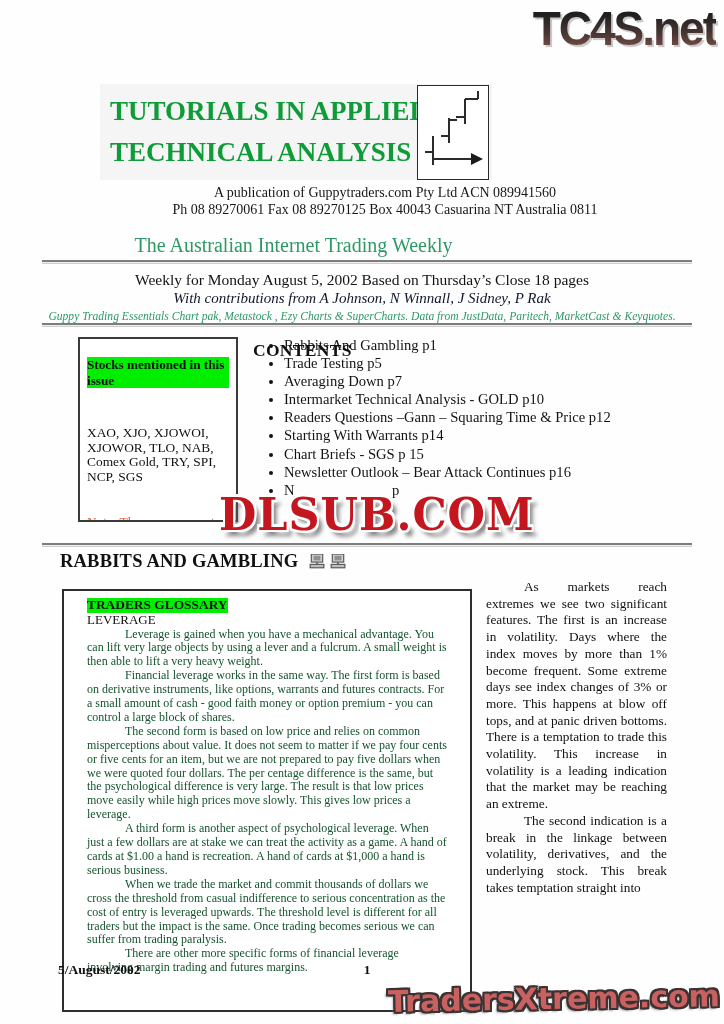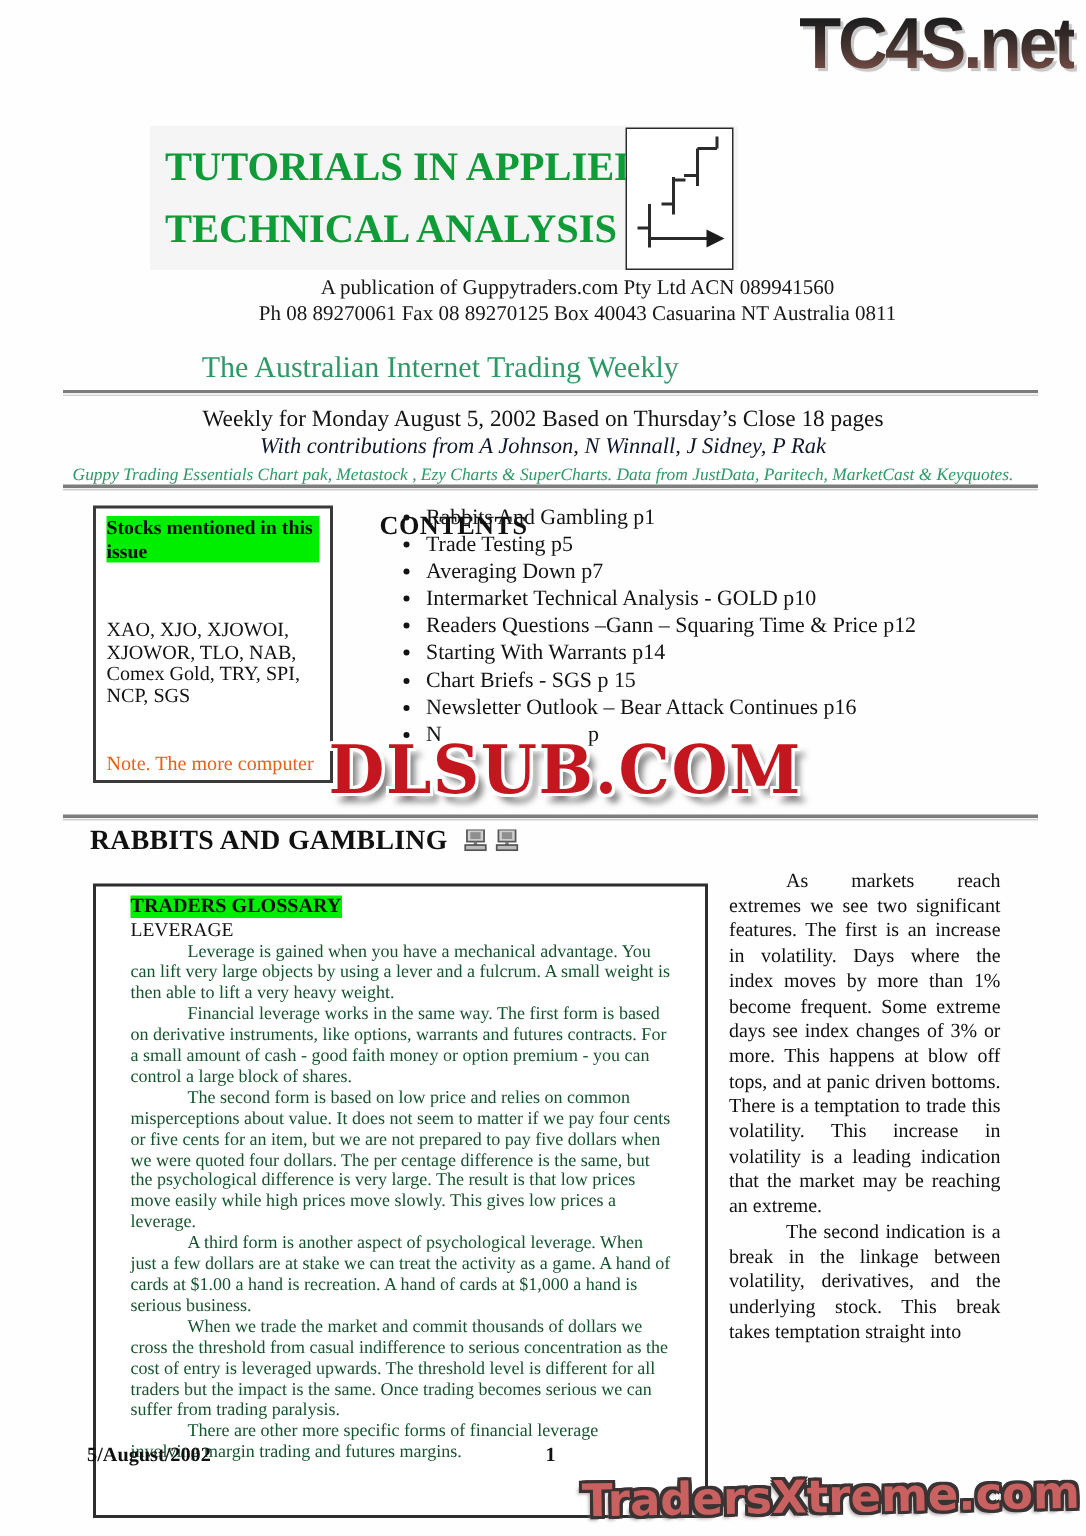--- a/index.html
+++ b/index.html
@@ -33,23 +33,23 @@
     font-size:20px;color:#2e9966;}
   
   .rule{position:absolute;left:42px;width:650px;height:4px;
     background:linear-gradient(to bottom,#7d7d7d 0 55%,#efefef 55% 80%,#cfcfcf 80%);}
   
   .weekly{position:absolute;left:0;top:271px;width:724px;text-align:center;font-size:15.5px;color:#131313;}
   .contrib{position:absolute;left:0;top:290px;width:724px;text-align:center;font-size:15px;font-style:italic;color:#0f172a;}
   .tools{position:absolute;left:0;top:310px;width:724px;text-align:center;font-size:11.6px;font-style:italic;color:#2e9966;}
   
   .stocks-box{
-    position:absolute;left:62px;top:337px;width:160px;height:185px;
+    position:absolute;left:78px;top:337px;width:160px;height:185px;
     border:2px solid #3a3a3a;box-sizing:border-box;background:#fff;overflow:hidden;
-    padding:5px 7px;font-size:13.2px;line-height:15px;
+    padding:18px 7px;font-size:13.2px;line-height:15px;
   }
   .stocks-heading{font-weight:bold;background:#00ef00;display:block;line-height:15.5px;}
   .stocks-list{display:block;margin-top:38px;font-size:13.4px;line-height:14.6px;}
   .stocks-note{display:block;margin-top:28px;color:#e8611c;font-size:13.4px;line-height:20px;}
   
   .contents-heading{position:absolute;left:233px;top:340px;font-size:17.5px;font-weight:bold;letter-spacing:.3px;margin-left:20px;}
   .toc{position:absolute;left:260px;top:336px;width:430px;margin:0;padding:0 0 0 24px;}
   .toc li{font-size:14.6px;line-height:18.1px;list-style:disc;color:#131313;}
   .toc-frag{position:relative;display:block;height:18px;}
   .toc-frag .f0{position:absolute;left:0;}

